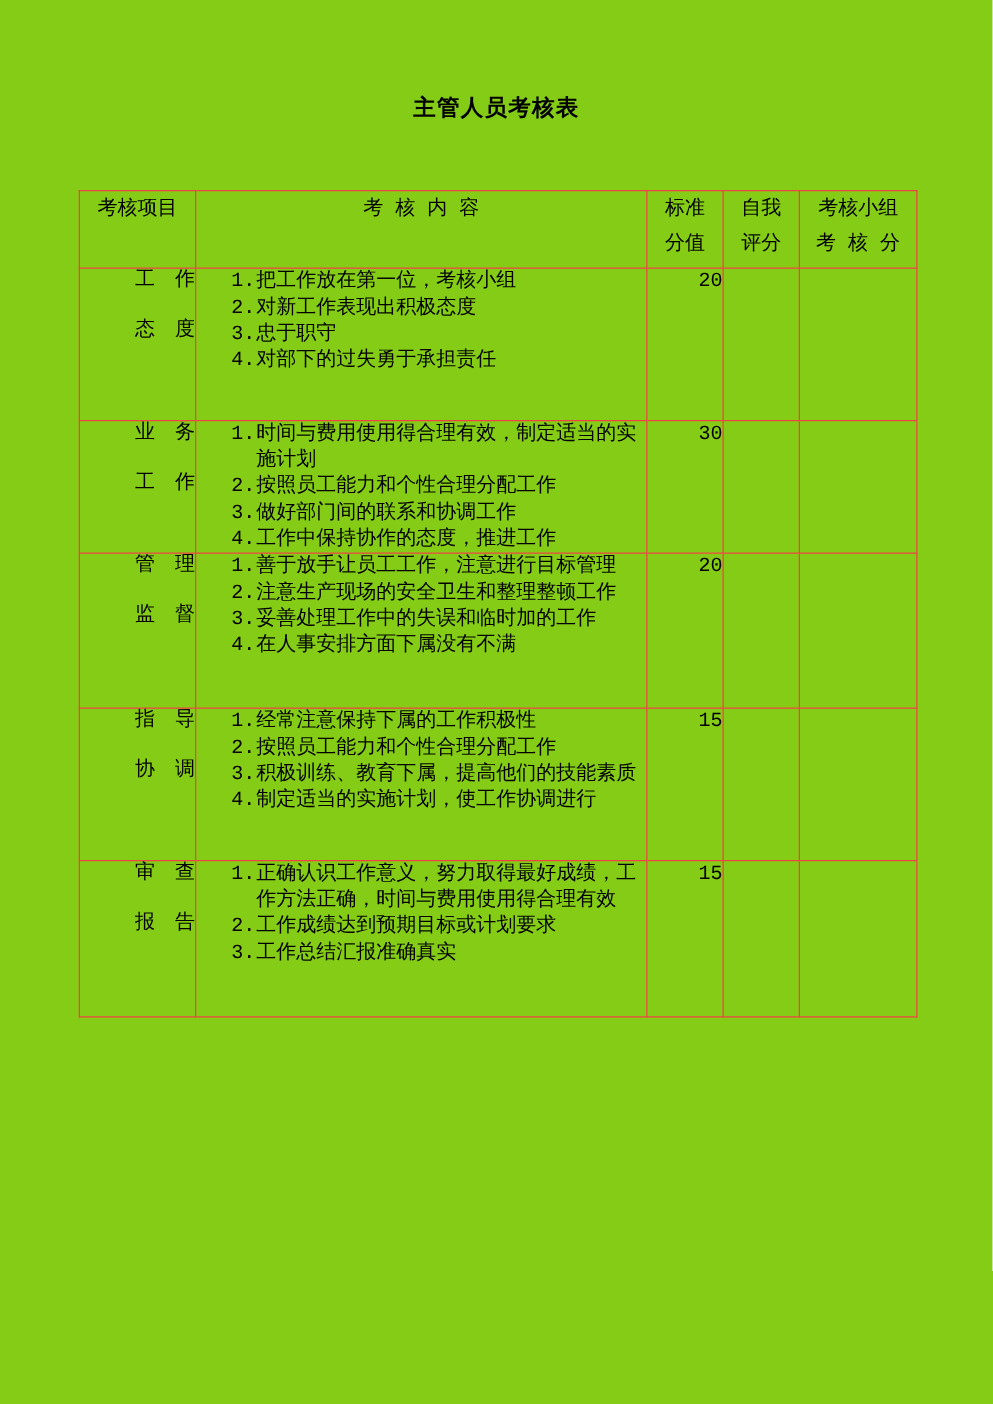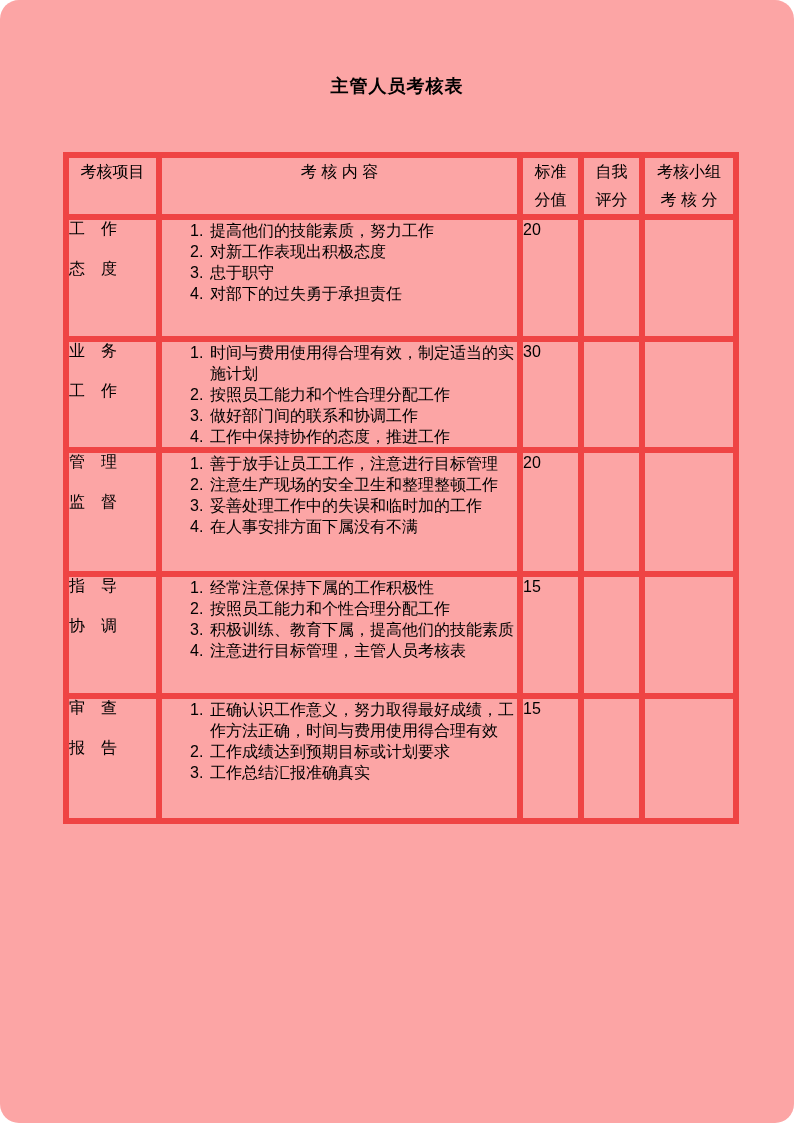--- a/index.html
+++ b/index.html
@@ -1,59 +1,58 @@
 <!DOCTYPE html>
 <html><head>
 <meta charset="utf-8">
 <style>
   html,body { margin:0; padding:0; background:#ffffff; }
   .page {
     position:relative; width:794px; height:1123px; margin:0 auto;
-    background:#fca5a5; color:#000;
-    font-family:Liberation Sans, sans-serif;
-    border-radius:19px;
+    background:#84cc16; color:#000;
+    font-family:Liberation Mono, monospace;
   }
   .doc-title {
     position:absolute; top:74px; left:0; width:100%;
     text-align:center; font-size:18px; font-weight:bold; letter-spacing:1px;
   }
   .meta { position:absolute; top:107px; left:0; width:100%; height:22px; font-size:15px; }
   .meta span { position:absolute; top:0; white-space:nowrap; }
   .m-number { left:65px; }
   .m-name   { left:240px; }
   .m-year   { left:601px; }
   .m-month  { left:648px; }
   .m-day    { left:681px; }
 
   table.form {
     position:absolute; left:63px; top:152px; width:670px;
     border-collapse:collapse; table-layout:fixed; font-size:16px;
   }
-  table.form td, table.form th { border:6px solid #ef4444; vertical-align:top; padding:0; }
+  table.form td, table.form th { border:1px solid #ef4444; vertical-align:top; padding:0; }
 
   tr.hr { height:62px; }
   tr.r0 { height:122px; }
   tr.r1 { height:88px; }
   tr.r2 { height:124px; }
   tr.r3 { height:122px; }
   tr.r4 { height:125px; }
   tr.rf { height:32px; }
 
   th.h { font-weight:normal; text-align:center; padding-top:6px; }
   th.h div { line-height:28px; height:28px; }
 
-  td.cat { text-align:left; padding-top:4px; }
+  td.cat { text-align:right; padding-top:4px; }
   td.cat .cat-line { height:40px; line-height:18px; }
 
   td.content { padding-top:3px; }
   .item { display:flex; line-height:21px; }
   .item .num { flex:none; width:20px; margin-left:28px; }
   .item .txt { flex:1 1 auto; padding-right:2px; }
 
-  td.score { text-align:left; padding-top:4px; line-height:20px;margin-top:40px; }
+  td.score { text-align:right; padding-top:4px; line-height:20px;margin-top:40px; }
 
   tr.rf td { vertical-align:middle; text-align:center; padding:0; line-height:18px; }
 </style>
 </head>
 <body>
 
 <div class="page">
 
   <div class="doc-title">主管人员考核表</div>
 
@@ -90,21 +89,21 @@
     </tr>
 
     <tr class="r0">
       <td class="cat">
         <div class="cat-line">工　作</div>
         <div class="cat-line">态　度</div>
       </td>
       <td class="content">
         <div class="item">
           <span class="num">1.</span>
-          <div class="txt">提高他们的技能素质，努力工作</div>
+          <div class="txt">把工作放在第一位，考核小组</div>
         </div>
         <div class="item">
           <span class="num">2.</span>
           <div class="txt">对新工作表现出积极态度</div>
         </div>
         <div class="item">
           <span class="num">3.</span>
           <div class="txt">忠于职守</div>
         </div>
         <div class="item">
@@ -186,21 +185,21 @@
         <div class="item">
           <span class="num">2.</span>
           <div class="txt">按照员工能力和个性合理分配工作</div>
         </div>
         <div class="item">
           <span class="num">3.</span>
           <div class="txt">积极训练、教育下属，提高他们的技能素质</div>
         </div>
         <div class="item">
           <span class="num">4.</span>
-          <div class="txt">注意进行目标管理，主管人员考核表</div>
+          <div class="txt">制定适当的实施计划，使工作协调进行</div>
         </div>
       </td>
       <td class="score">15</td>
       <td class="score"></td>
       <td class="score"></td>
     </tr>
 
     <tr class="r4">
       <td class="cat">
         <div class="cat-line">审　查</div>

